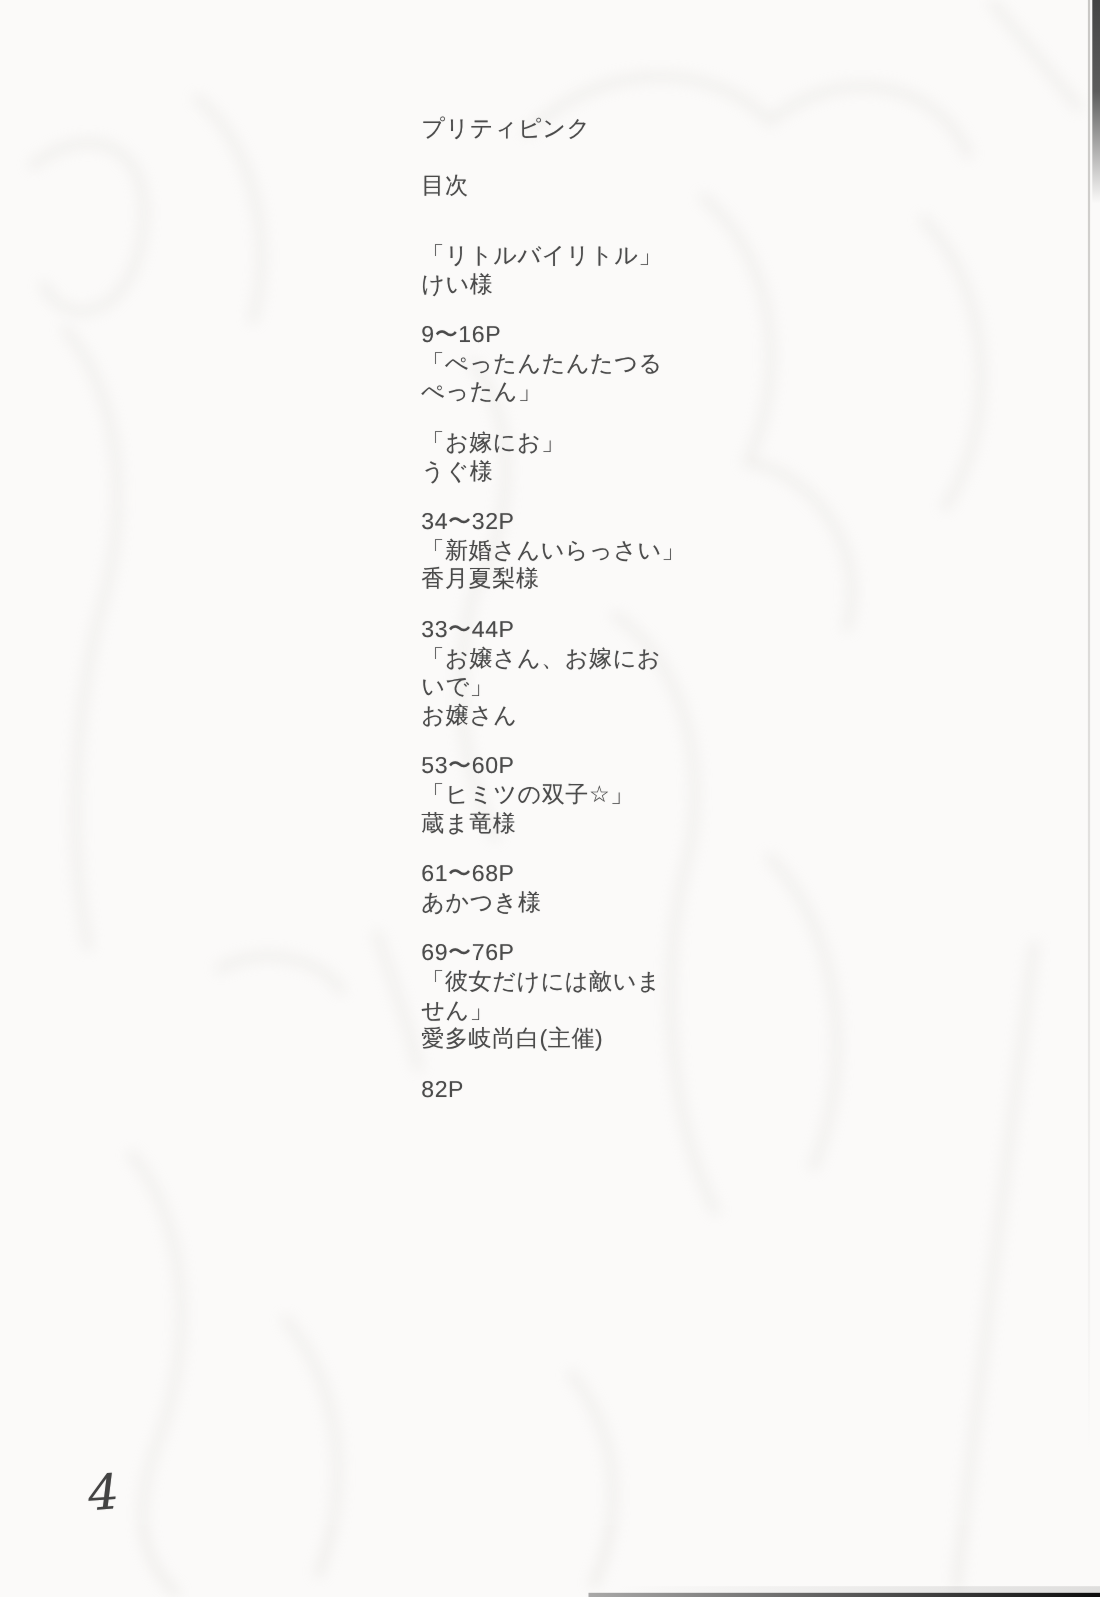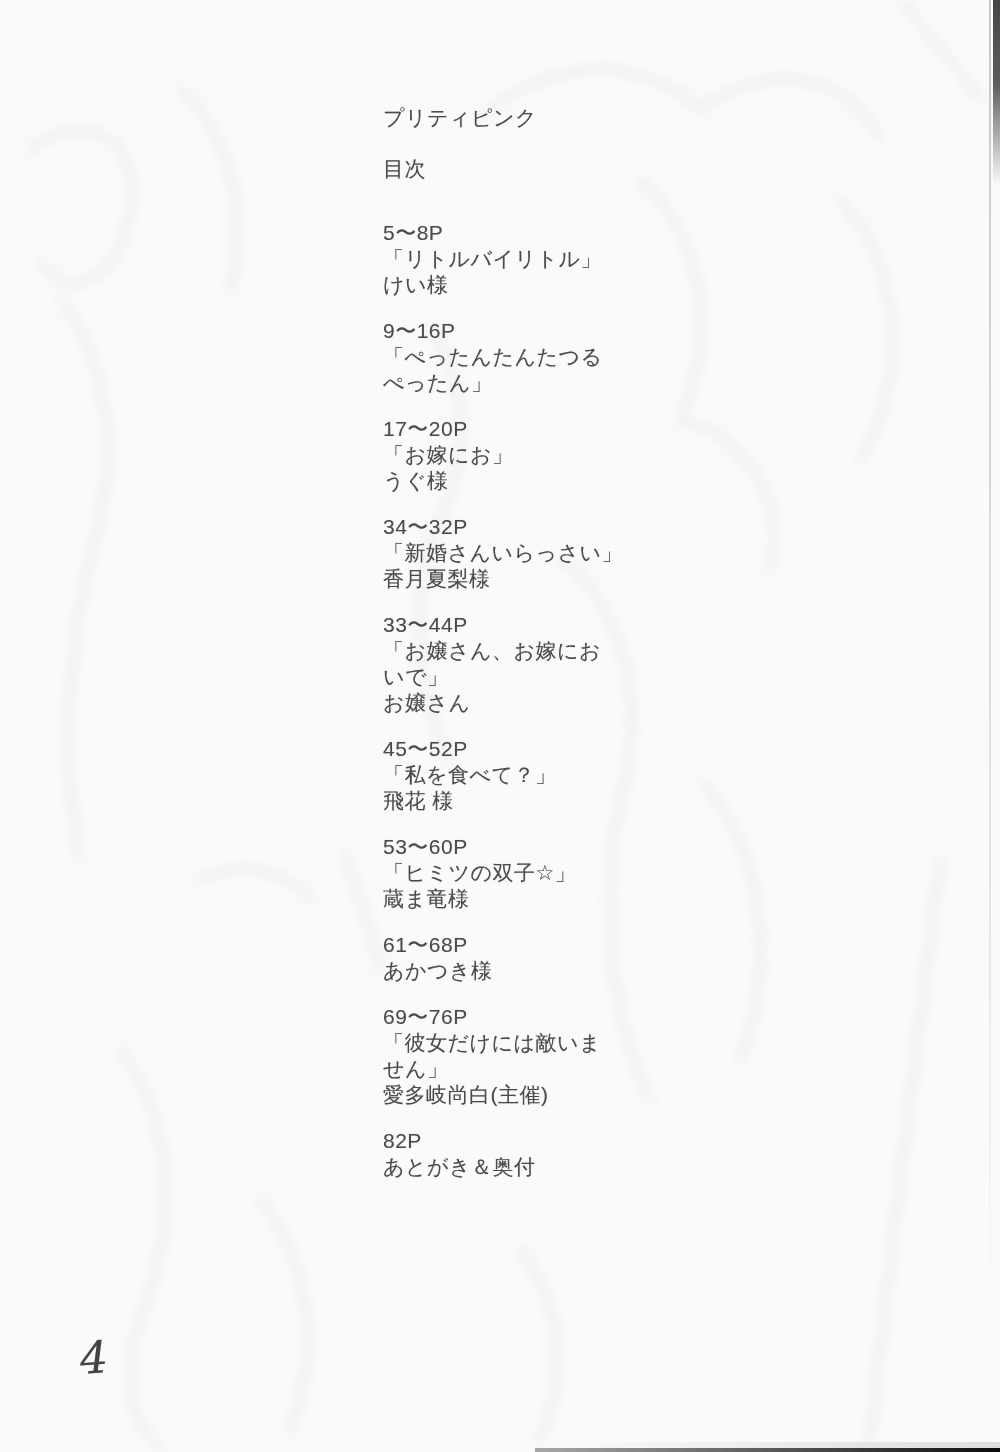--- a/index.html
+++ b/index.html
@@ -102,37 +102,35 @@
         <path d="M 200 880 C 240 860, 290 870, 310 900"></path>
       </g>
     </svg>
   </div>
 
   <div class="toc-column">
     <h1 class="series-title">プリティピンク</h1>
     <div class="toc-heading">目次</div>
     <div class="entries" id="entries">
   <div class="entry">
-    <div class="pages">5〜8P</div>
     <div class="title-lines">
             <div class="title-line">「リトルバイリトル」</div>
           </div>
     <div class="author">けい様</div>
   </div>
 
   <div class="entry">
     <div class="pages">9〜16P</div>
     <div class="title-lines">
             <div class="title-line">「ぺったんたんたつる</div>
             <div class="title-line">ぺったん」</div>
           </div>
   </div>
 
   <div class="entry">
-    <div class="pages">17〜20P</div>
     <div class="title-lines">
             <div class="title-line">「お嫁にお」</div>
           </div>
     <div class="author">うぐ様</div>
   </div>
 
   <div class="entry">
     <div class="pages">34〜32P</div>
     <div class="title-lines">
             <div class="title-line">「新婚さんいらっさい」</div>
@@ -142,27 +140,20 @@
 
   <div class="entry">
     <div class="pages">33〜44P</div>
     <div class="title-lines">
             <div class="title-line">「お嬢さん、お嫁にお</div>
             <div class="title-line">いで」</div>
           </div>
     <div class="author">お嬢さん</div>
   </div>
 
-  <div class="entry">
-    <div class="pages">45〜52P</div>
-    <div class="title-lines">
-            <div class="title-line">「私を食べて？」</div>
-          </div>
-    <div class="author">飛花 様</div>
-  </div>
 
   <div class="entry">
     <div class="pages">53〜60P</div>
     <div class="title-lines">
             <div class="title-line">「ヒミツの双子☆」</div>
           </div>
     <div class="author">蔵ま竜様</div>
   </div>
 
   <div class="entry">
@@ -175,23 +166,20 @@
     <div class="title-lines">
             <div class="title-line">「彼女だけには敵いま</div>
             <div class="title-line">せん」</div>
           </div>
     <div class="author">愛多岐尚白(主催)</div>
   </div>
 
 
   <div class="entry">
     <div class="pages">82P</div>
-    <div class="title-lines">
-            <div class="title-line">あとがき＆奥付</div>
-          </div>
 
   </div>
 </div>
   </div>
 
   <div class="page-number">4</div>
 
   <div class="scan-edge-bottom-soft"></div>
   <div class="scan-edge-bottom"></div>
   <div class="scan-line-right"></div>

